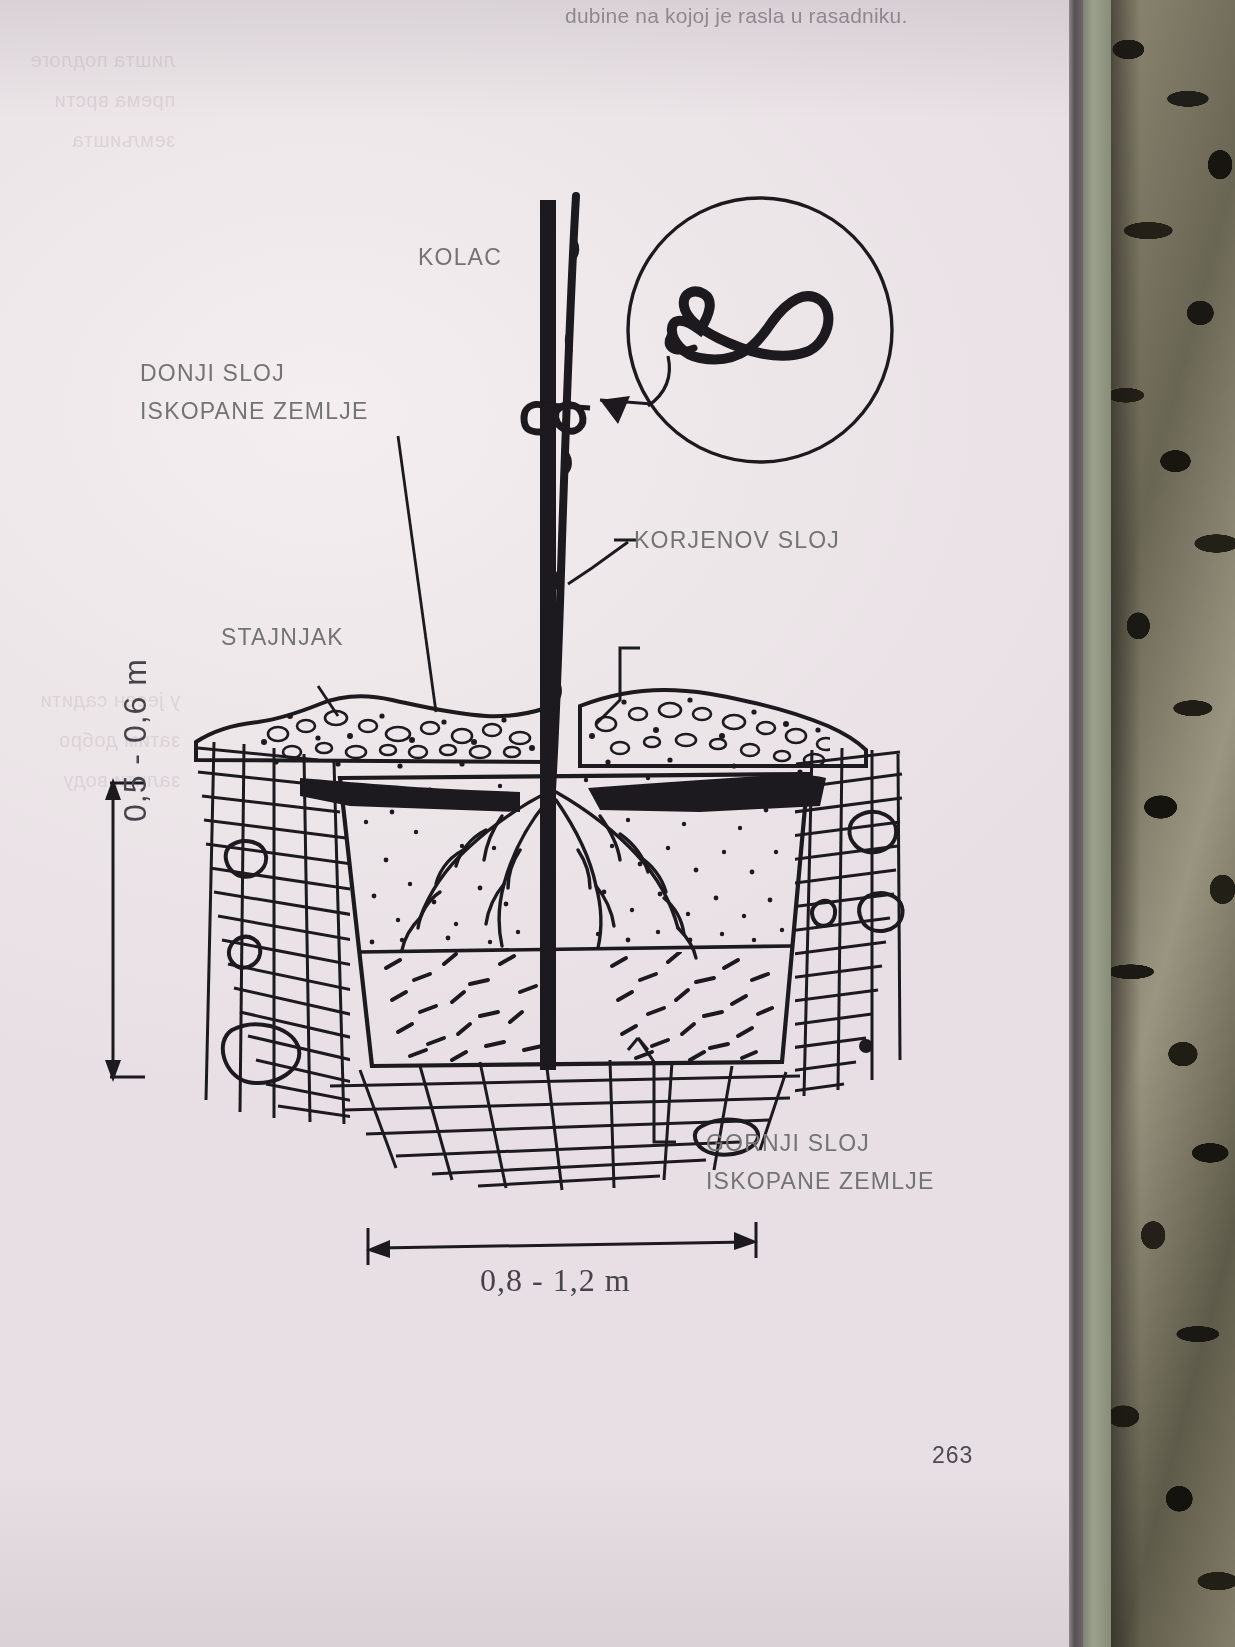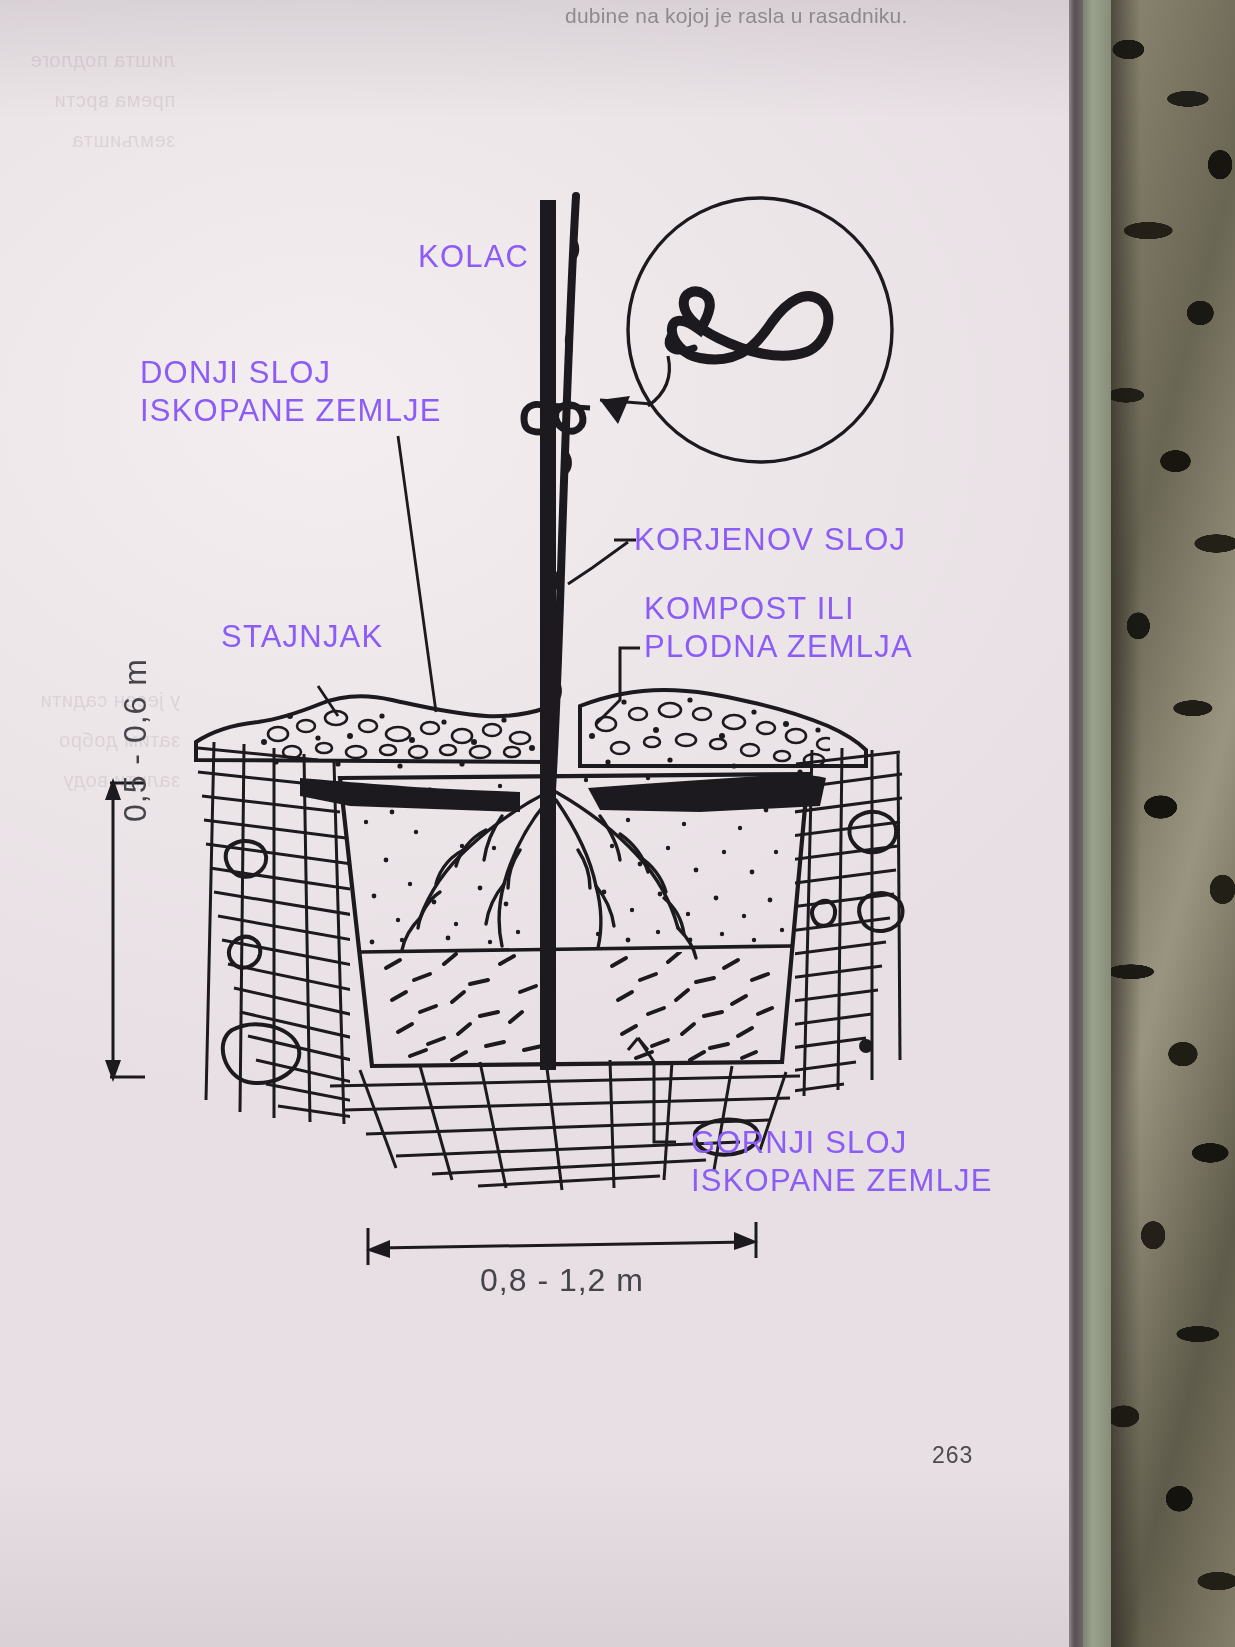--- a/index.html
+++ b/index.html
@@ -99,37 +99,37 @@
   .ghost{
     position:absolute;color:#cdc3c8;font-size:20px;line-height:40px;
     opacity:.55;white-space:pre-line;letter-spacing:.5px;
     transform:scaleX(-1);pointer-events:none;user-select:none;
   }
   #ghost-a{left:30px;top:40px;}
   #ghost-b{left:40px;top:680px;}
 
   
   .dlabel{
-    position:absolute;color:#8b5cf6;
+    position:absolute;color:#737373;
     font-family:"Liberation Sans", sans-serif;
-    font-size:31px;line-height:38px;letter-spacing:1.2px;
+    font-size:23px;line-height:38px;letter-spacing:1.2px;
     white-space:pre-line;
   }
   #lbl-kolac{left:418px;top:238px;}
   #lbl-donji{left:140px;top:354px;text-align:left;}
   #lbl-stajnjak{left:185px;top:618px;margin-left:36px;}
   #lbl-korjenov{left:634px;top:521px;}
   #lbl-kompost{left:644px;top:590px;}
-  #lbl-gornji{left:691px;top:1124px;}
+  #lbl-gornji{left:706px;top:1124px;}
 
   .dim-label{
     position:absolute;color:#46444b;
     font-size:32px;letter-spacing:1px;
   }
-  #dim-width{left:480px;top:1262px;}
+  #dim-width{left:480px;top:1262px;font-family:Liberation Serif, serif;}
   #dim-depth{
     left:117px;top:822px;width:200px;
     transform:rotate(-90deg);transform-origin:left top;
     white-space:nowrap;
   }
 
   svg{position:absolute;left:0;top:0;overflow:visible;}
   .ink{fill:none;stroke:#1c1a1e;}
 </style>
 </head>
@@ -532,22 +532,20 @@
 
   <div class="dlabel" id="lbl-kolac">KOLAC</div>
 
   <div class="dlabel" id="lbl-donji">DONJI SLOJ
 ISKOPANE ZEMLJE</div>
 
   <div class="dlabel" id="lbl-stajnjak">STAJNJAK</div>
 
   <div class="dlabel" id="lbl-korjenov">KORJENOV SLOJ</div>
 
-  <div class="dlabel" id="lbl-kompost">KOMPOST ILI
-PLODNA ZEMLJA</div>
 
   <div class="dlabel" id="lbl-gornji">GORNJI SLOJ
 ISKOPANE ZEMLJE</div>
 
   <div class="dim-label" id="dim-depth">0,5 - 0,6 m</div>
 
   <div class="dim-label" id="dim-width">0,8 - 1,2 m</div>
 
   <div id="page-number">263</div>
 

